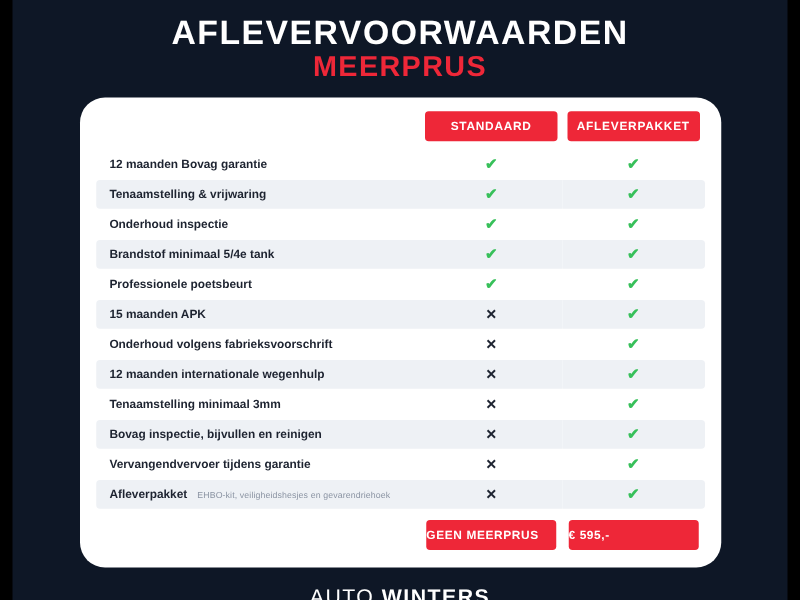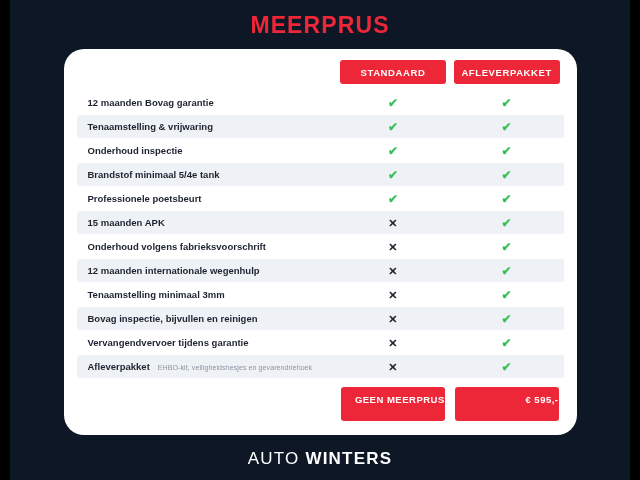--- a/index.html
+++ b/index.html
@@ -120,22 +120,22 @@
   .cross { color: #1d2330; font-weight: bold; font-size: 11px; }
 
   tfoot td { padding-top: 8px; }
   .foot-btn {
     display: block;
     background: #ee2738;
     color: #ffffff;
     font-size: 9.5px;
     font-weight: bold;
     letter-spacing: 0.5px;
-    text-align: right;
-    padding: 7px 0 16px 0;
+    text-align: left;
+    padding: 7px 0 6px 0;
     border-radius: 3px;
     margin: 0 4px;
   }
 
   
   .footer {
     margin-top: 14px;
     text-align: center;
     width: 100%;
   }
@@ -147,20 +147,21 @@
   .brand b { font-weight: bold; }
 </style>
 </head>
 <body>
 
 <div class="stage">
   <div class="bar-left"></div>
   <div class="bar-right"></div>
 
   <div class="header">
+    <div class="title-main">AFLEVERVOORWAARDEN</div>
     <div class="title-sub">MEERPRUS</div>
   </div>
 
   <div class="card">
     <table class="matrix">
       <colgroup>
         <col class="c-feature">
         <col class="c-col">
         <col class="c-col">
       </colgroup>

